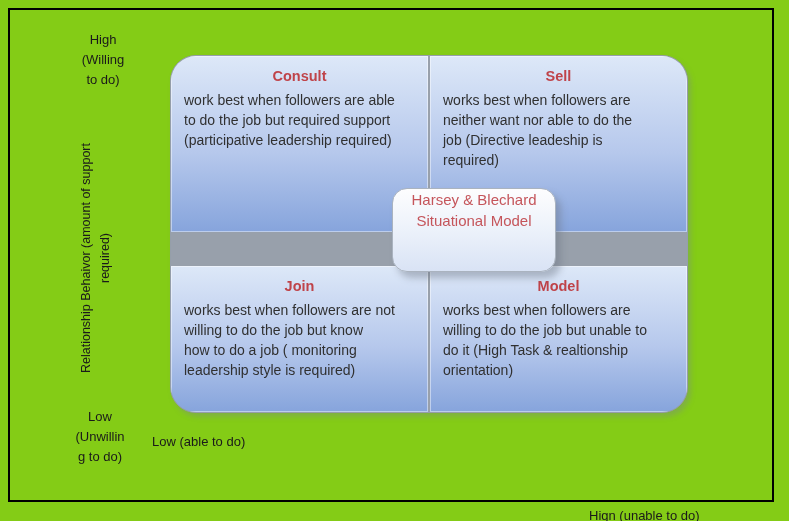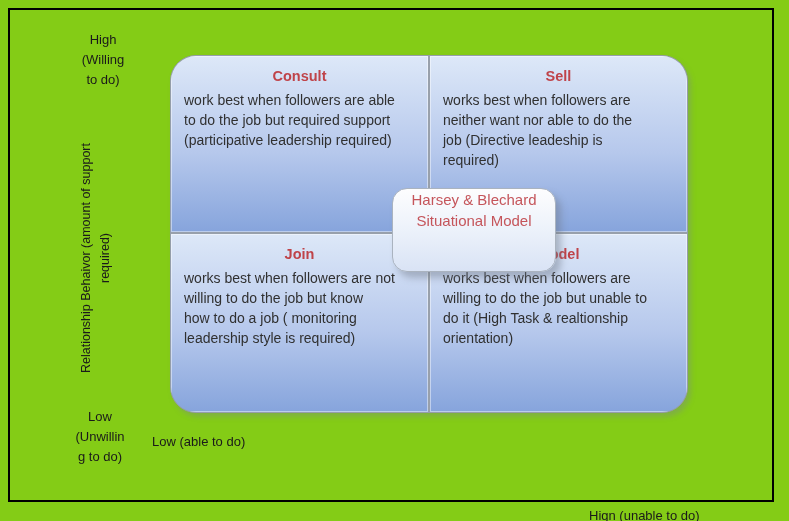--- a/index.html
+++ b/index.html
@@ -41,21 +41,21 @@
     overflow:hidden;
     box-sizing:border-box;
     box-shadow:3px 4px 5px rgba(120,130,150,0.35);
   }
   .cell{
     background:linear-gradient(to bottom,#dde8f8 0%,#b6c8ec 55%,#86a4dc 100%);
     box-shadow:inset 0 0 0 1px rgba(255,255,255,0.45);
     padding-top:12px;
     box-sizing:border-box;
   }
-  .cell.bottom{}
+  .cell.bottom{margin-top:32px;}
   .qtitle{
     text-align:center;
     font-weight:bold;
     font-size:14.5px;
     color:#bf4349;
     margin-bottom:6px;
   }
   .qbody{
     font-size:14px;
     line-height:1.43;

